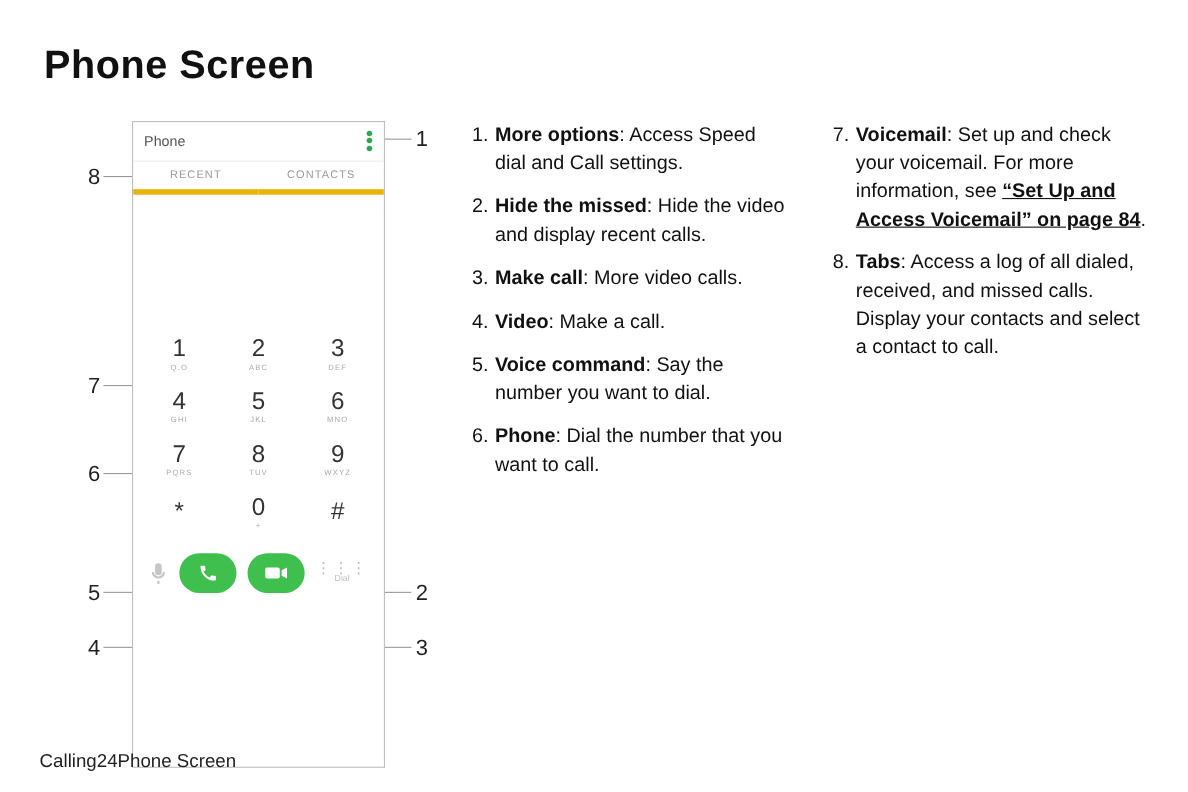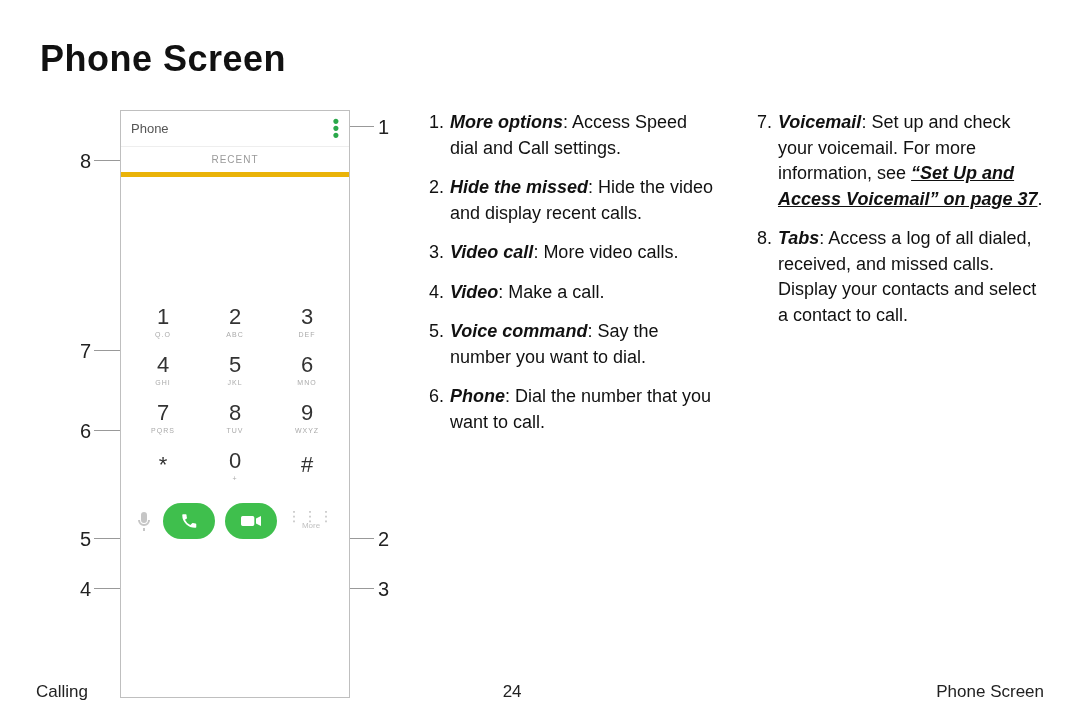--- a/index.html
+++ b/index.html
@@ -8,21 +8,21 @@
   .page { position:relative; width:1080px; height:720px; padding:18px 36px 0 36px; }
   .title { font-size:36px; font-weight:900; letter-spacing:0.5px; margin:20px 0 30px 4px; }
 
   .content { display:flex; gap:26px; }
   .diagram-col { width:360px; position:relative; }
   .text-col { flex:1; display:flex; gap:34px; }
   .list-col { flex:1; font-size:18px; line-height:1.42; }
   .list-col .item { display:flex; margin-bottom:14px; }
   .list-col .num { width:22px; flex-shrink:0; text-align:right; margin-right:6px; }
   .list-col .body { flex:1; }
-  .bold { font-weight:700;font-style:italic; }
+  .bold { font-weight:700; }
   .link { text-decoration:underline; }
 
   
   .phone { position:absolute; left:84px; top:0; width:230px; height:588px;
            border:1px solid #bfbfbf; background:#fff; overflow:hidden; }
   .ph-header { height:36px; display:flex; align-items:center; justify-content:space-between;
                padding:0 10px; border-bottom:1px solid #eee; font-size:13px; color:#555; }
   .more-dots { color:#2aa84a; font-size:18px; font-weight:bold; letter-spacing:0; line-height:0.4; }
   .more-dots span{ display:block; }
   .tabs { display:flex; height:30px; }
@@ -45,21 +45,21 @@
   .hide-dots { font-size:14px; letter-spacing:2px; line-height:0.7; }
   .mic-col { display:flex; flex-direction:column; align-items:center; color:#bfbfbf; }
 
   
   .co-num { position:absolute; font-size:20px; color:#222; }
   .co-line { position:absolute; background:#999; height:1px; }
   .co-vline{ position:absolute; background:#999; width:1px; }
 
   
   .footer { position:absolute; bottom:18px; left:36px; right:36px; display:flex;
-            justify-content:space-between; font-size:17px; color:#222; }
+            justify-content:flex-start; font-size:17px; color:#222; }
 </style>
 </head>
 <body>
 
 <div class="page">
   <div class="title">Phone Screen</div>
 
   <div class="content">
 
     <div class="diagram-col">
@@ -91,20 +91,21 @@
         <div class="ph-header">
           <span>Phone</span>
           <div class="more-dots">
               <span>•</span>
               <span>•</span>
               <span>•</span>
             </div>
         </div>
         <div class="tabs">
           <div class="tab">RECENT</div>
+          <div class="tab">CONTACTS</div>
         </div>
         <div class="gap"></div>
         <div class="keypad">
           <div class="krow">
             <div class="key">
                 <div class="n">1</div>
                 <div class="l">Q.O</div>
               </div>
             <div class="key">
                 <div class="n">2</div>
@@ -167,57 +168,57 @@
                 <path fill="#fff" d="M6.6 10.2a15 15 0 007.2 7.2l2.4-2.4a1 1 0 011-.24 11 11 0 003.5.56 1 1 0 011 1V20a1 1 0 01-1 1A17 17 0 013 4a1 1 0 011-1h3.7a1 1 0 011 1 11 11 0 00.56 3.5 1 1 0 01-.24 1z"></path>
               </svg>
           </div>
           <div class="pill green">
             <svg width="20" height="14" viewBox="0 0 24 16">
                 <path fill="#fff" d="M2 2h12a2 2 0 012 2v8a2 2 0 01-2 2H2a2 2 0 01-2-2V4a2 2 0 012-2zm16 3l6-3v12l-6-3z"></path>
               </svg>
           </div>
           <div class="hide-col">
             <div class="hide-dots">⋮⋮⋮</div>
-            <div>More</div>
+            <div>Dial</div>
           </div>
         </div>
       </div>
     </div>
 
     <div class="text-col">
       <div class="list-col">
         <div class="item">
             <div class="num">1.</div>
             <div class="body"><span class="bold">More options</span><span>: Access Speed dial and Call settings.</span></div>
           </div>
         <div class="item">
             <div class="num">2.</div>
             <div class="body"><span class="bold">Hide the missed</span><span>: Hide the video and display recent calls.</span></div>
           </div>
         <div class="item">
             <div class="num">3.</div>
-            <div class="body"><span class="bold">Video call</span><span>: More video calls.</span></div>
+            <div class="body"><span class="bold">Make call</span><span>: More video calls.</span></div>
           </div>
         <div class="item">
             <div class="num">4.</div>
             <div class="body"><span class="bold">Video</span><span>: Make a call.</span></div>
           </div>
         <div class="item">
             <div class="num">5.</div>
             <div class="body"><span class="bold">Voice command</span><span>: Say the number you want to dial.</span></div>
           </div>
         <div class="item">
             <div class="num">6.</div>
             <div class="body"><span class="bold">Phone</span><span>: Dial the number that you want to call.</span></div>
           </div>
       </div>
       <div class="list-col">
         <div class="item">
             <div class="num">7.</div>
-            <div class="body"><span class="bold">Voicemail</span><span>: Set up and check your voicemail. For more information, see </span><span class="link bold">“Set Up and Access Voicemail” on page 37</span><span>.</span></div>
+            <div class="body"><span class="bold">Voicemail</span><span>: Set up and check your voicemail. For more information, see </span><span class="link bold">“Set Up and Access Voicemail” on page 84</span><span>.</span></div>
           </div>
         <div class="item">
             <div class="num">8.</div>
             <div class="body"><span class="bold">Tabs</span><span>: Access a log of all dialed, received, and missed calls. Display your contacts and select a contact to call.</span></div>
           </div>
       </div>
     </div>
   </div>
 
   <div class="footer">

